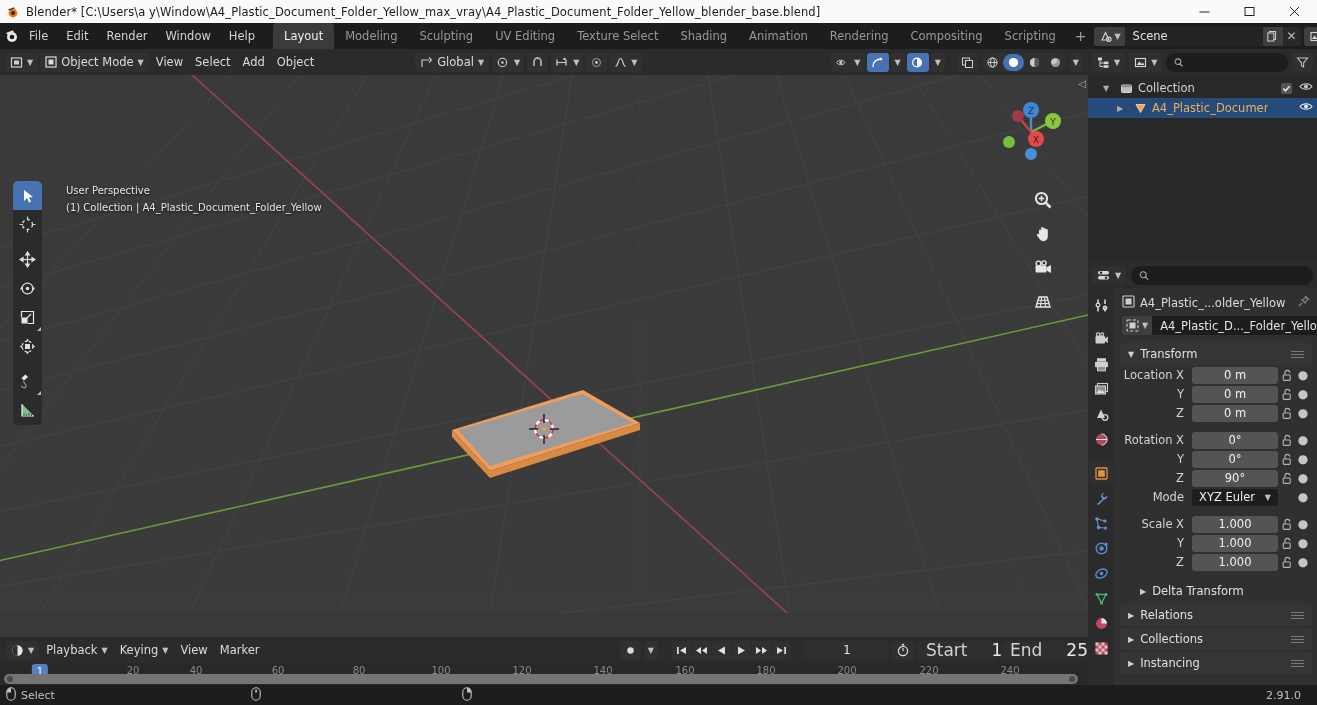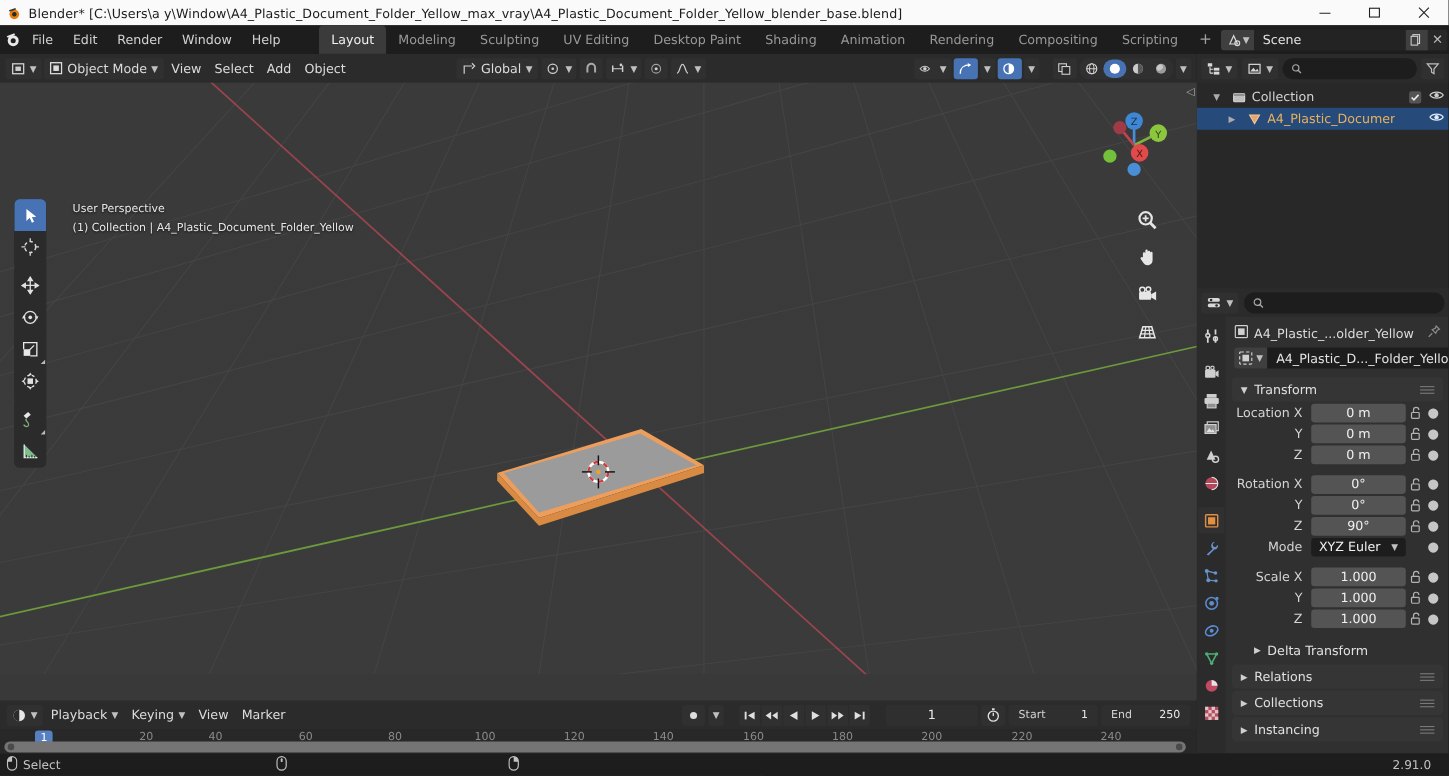--- a/index.html
+++ b/index.html
@@ -32,21 +32,21 @@
   
   .topbar {
     height: 26px; background: #1d1d1d; display: flex; align-items: center;
     flex: 0 0 26px; padding-left: 4px; gap: 0px;
   }
   .blender-logo { width: 26px; display: flex; align-items: center; justify-content: center; }
   .menu-item {
     padding: 3px 9px; color: #d2d2d2; font-size: 11.5px; border-radius: 3px; cursor: default;
     white-space: nowrap;
   }
-  .ws-tabs { display: flex; align-items: center; margin-left: 26px; height: 26px; }
+  .ws-tabs { display: flex; align-items: center; margin-left: 9px; height: 26px; }
   .ws-tab {
     padding: 5px 11px 6px; font-size: 11.5px; color: #989898; white-space: nowrap;
     border-radius: 4px 4px 0 0; height: 26px; display:flex; align-items:center;
   }
   .ws-tab.active { background: #3b3b3b; color: #f0f0f0; }
   .ws-plus { padding: 0 8px; color: #a0a0a0; font-size: 14px; }
   .topbar-right { margin-left: auto; display: flex; align-items: center; gap: 3px; padding-right: 4px; }
   .id-block {
     display: flex; align-items: center; height: 19px; background: #282828; border-radius: 3px;
     overflow: hidden;
@@ -122,21 +122,21 @@
   .tl-playctl { display: flex; align-items: center; gap: 1px; }
   .pbtn { width: 19px; height: 19px; background: #303030; display: flex; align-items: center; justify-content: center; }
   .pbtn:first-child { border-radius: 3px 0 0 3px; }
   .pbtn:last-child { border-radius: 0 3px 3px 0; }
   .num-field {
     height: 19px; background: #2f2f2f; border-radius: 3px; display: flex; align-items: center;
     justify-content: center; font-size: 11.5px; color: #e8e8e8;
   }
   .range-field {
     height: 19px; background: #2f2f2f; border-radius: 3px; display: flex; align-items: center;
-    gap: 24px; padding: 0 9px; font-size: 10px; color: #e8e8e8;
+    gap: 24px; padding: 0 9px; font-size: 17px; color: #e8e8e8;
   }
   .range-field .lbl { color: #d2d2d2; }
   .tl-ruler { height: 22px; background: #282828; position: relative; overflow: hidden; }
   .tick { position: absolute; top: 2px; font-size: 10px; color: #8a8a8a; transform: translateX(-50%); }
   .playhead {
     position: absolute; top: 1px; height: 14px; background: #5680c2; color: #fff;
     border-radius: 3px; font-size: 10px; display: flex; align-items: center; justify-content: center;
     padding: 0 5px; transform: translateX(-50%);
   }
   .hscroll {
@@ -263,21 +263,21 @@
     <div class="menu-item">Edit</div>
     <div class="menu-item">Render</div>
     <div class="menu-item">Window</div>
     <div class="menu-item">Help</div>
 
     <div class="ws-tabs">
       <div class="ws-tab active">Layout</div>
       <div class="ws-tab">Modeling</div>
       <div class="ws-tab">Sculpting</div>
       <div class="ws-tab">UV Editing</div>
-      <div class="ws-tab">Desktop Paint</div>
+      <div class="ws-tab">Texture Select</div>
       <div class="ws-tab">Shading</div>
       <div class="ws-tab">Animation</div>
       <div class="ws-tab">Rendering</div>
       <div class="ws-tab">Compositing</div>
       <div class="ws-tab">Scripting</div>
       <div class="ws-plus">+</div>
     </div>
 
     <div class="topbar-right">
       <div class="id-block">

